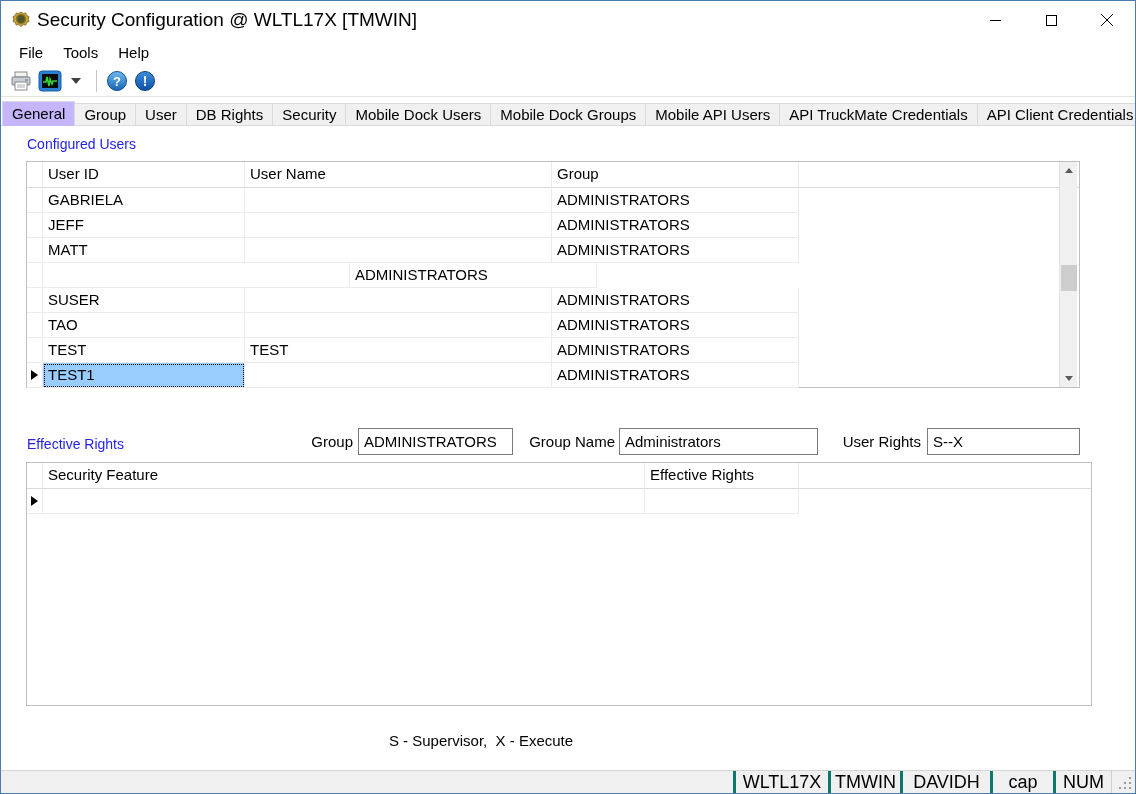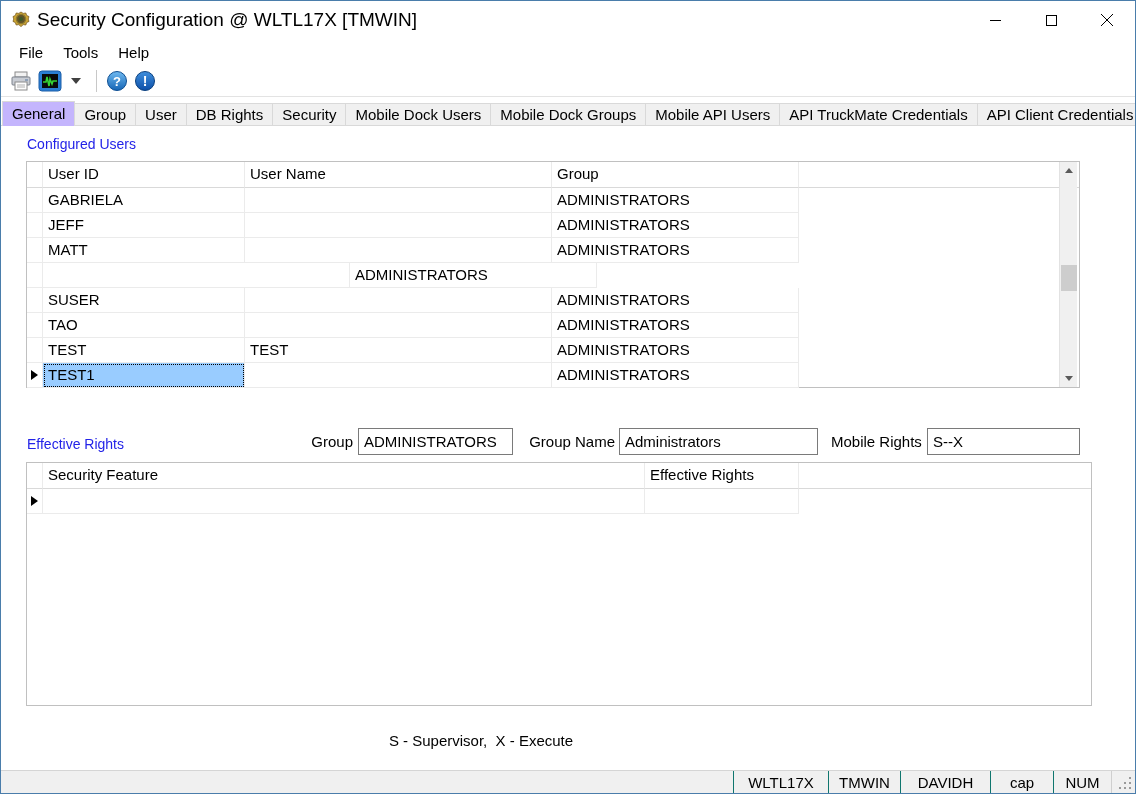--- a/index.html
+++ b/index.html
@@ -56,21 +56,21 @@
   .field-input { position:absolute; top:427px; height:27px; border:1px solid #7a7a7a; background:#fff; line-height:25px; padding-left:5px; white-space:nowrap; overflow:hidden; }
   
   .rights-grid { left:25px; top:461px; width:1066px; height:244px; }
   .td.c-feature { width:602px; }
   .td.c-rights { width:154px; }
   
   .legend { position:absolute; left:0; top:731px; width:960px; text-align:center; white-space:pre; }
   
   .statusbar { position:absolute; left:0; bottom:0; width:100%; height:23px; background:#f0f0f0; border-top:1px solid #d5d5d5; display:flex; align-items:stretch; }
   .sb-spacer { flex:1; }
-  .sb-cell { border-left:1px solid #0f766e; display:flex; align-items:center; justify-content:center; font-size:15px; }
+  .sb-cell { border-left:3px solid #0f766e; display:flex; align-items:center; justify-content:center; font-size:18px; }
   .sb-c0 { width:95px; } .sb-c1 { width:72px; } .sb-c2 { width:90px; } .sb-c3 { width:63px; } .sb-c4 { width:58px; }
   .sb-grip { width:24px; border-left:1px solid #cfcfcf; position:relative; }
 </style>
 </head>
 <body>
 
 <div class="window">
 
   <div class="titlebar">
     <svg class="app-icon" viewBox="0 0 18 18">
@@ -245,21 +245,21 @@
   </div>
 
   <div class="section-label" style="left:26px; top:435px;">Effective Rights</div>
 
   <div class="field-label" style="left:260px; width:92px;">Group</div>
   <div class="field-input" style="left:357px; width:155px;">ADMINISTRATORS</div>
 
   <div class="field-label" style="left:520px; width:94px;">Group Name</div>
   <div class="field-input" style="left:618px; width:199px;">Administrators</div>
 
-  <div class="field-label" style="left:830px; width:90px;">Mobile Rights</div>
+  <div class="field-label" style="left:830px; width:90px;">User Rights</div>
   <div class="field-input" style="left:926px; width:153px;">S--X</div>
 
   <div class="grid rights-grid">
     <div class="tr head">
       <div class="td marker"></div>
       <div class="td c-feature">Security Feature</div>
       <div class="td c-rights">Effective Rights</div>
       <div class="td c-fill"></div>
     </div>
     <div class="tr">

